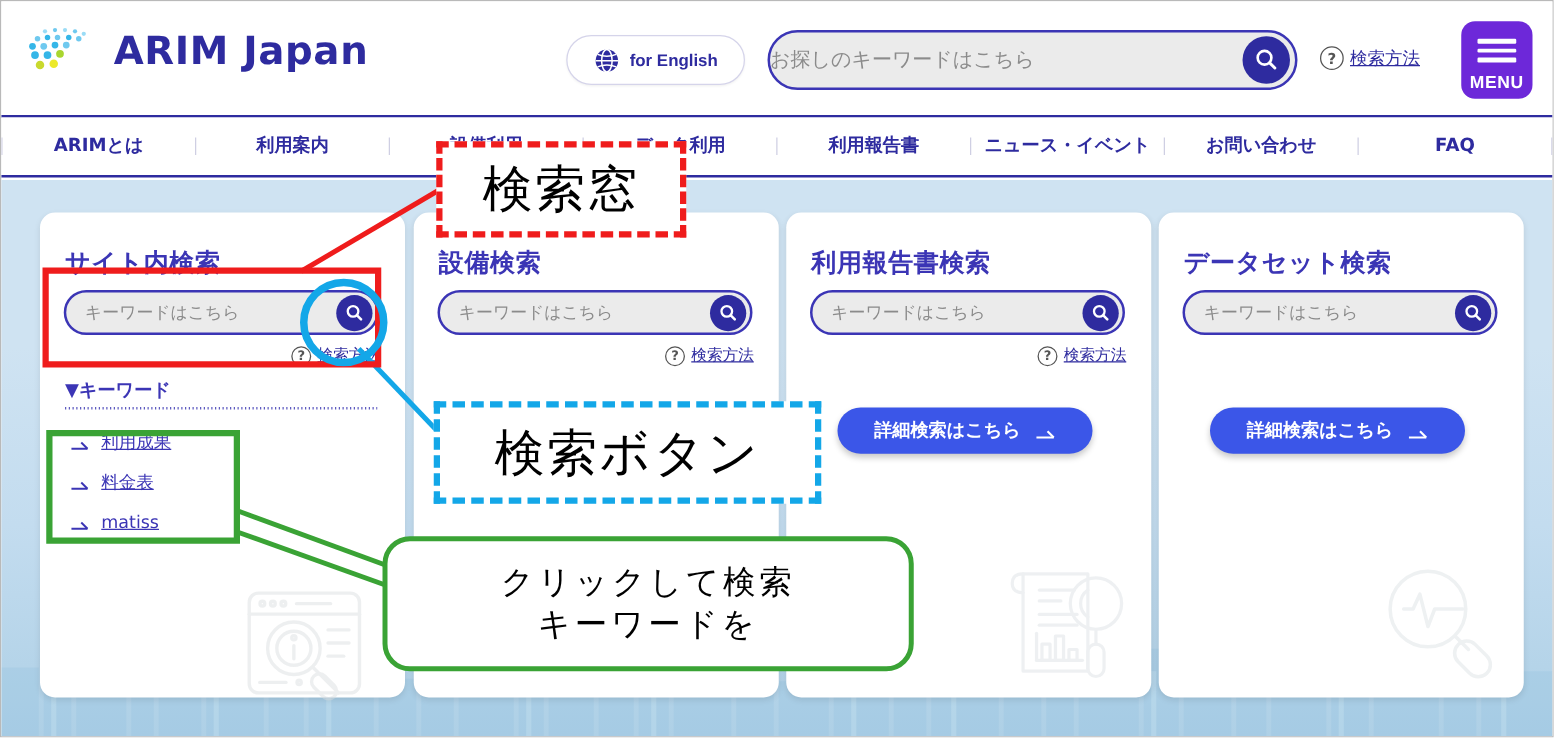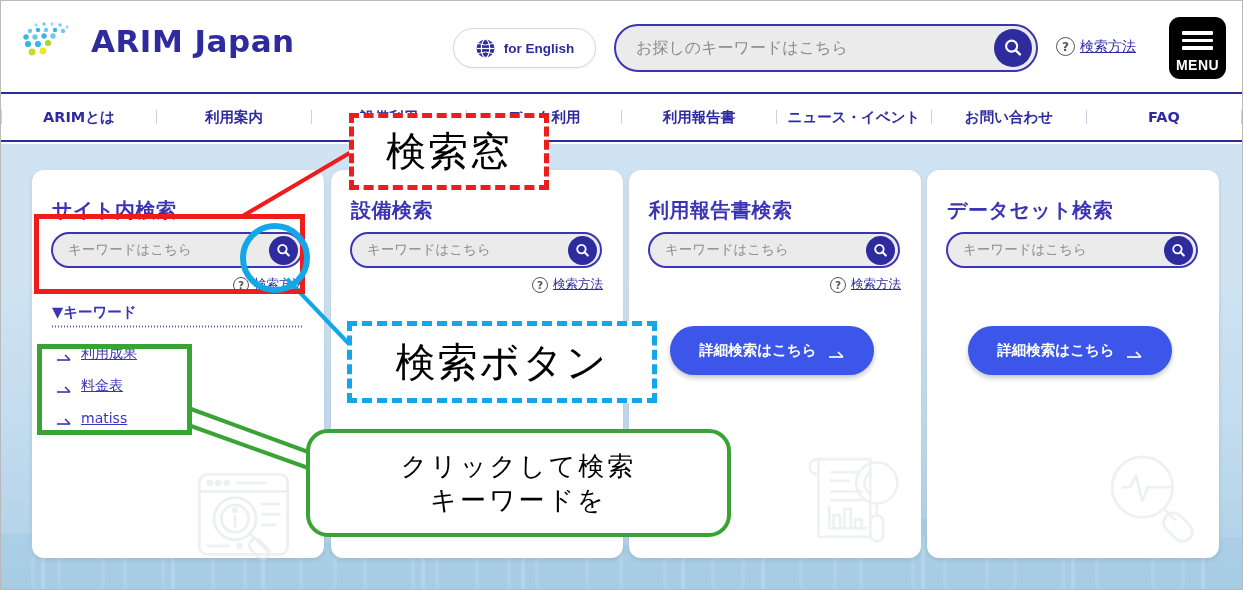--- a/index.html
+++ b/index.html
@@ -47,21 +47,21 @@
   .globe-icon { width: 21px; height: 21px; display:block; }
 
   .hdr-search {
     position: absolute; left: 613px; top: 23px;
     width: 424px; height: 48px;
     border: 2px solid #3b35b5; border-radius: 24px;
     background: #ebebeb;
     display: flex; align-items: center;
   }
   .hdr-search .ph {
-    flex: 1; padding-left: 20px;
+    flex: 1; 
     font-size: 16px; color: #8b8b8b;
     font-family: "DejaVu Sans", sans-serif;
     white-space: nowrap; overflow: hidden;
   }
   .search-circle {
     width: 38px; height: 38px; border-radius: 50%;
     background: #2e2b9f;
     display: flex; align-items: center; justify-content: center;
     margin-right: 4px; flex: 0 0 auto;
   }
@@ -79,21 +79,21 @@
     font-family: "DejaVu Sans", sans-serif;
   }
   .help-link .txt {
     font-size: 14px; color: #2e2b9f;
     text-decoration: underline;
     font-family: "DejaVu Sans", sans-serif;
   }
   .menu-btn {
     position: absolute; left: 1168px; top: 16px;
     width: 57px; height: 62px; border-radius: 11px;
-    background: #000000;
+    background: #6d28d9;
     display: flex; flex-direction: column;
     align-items: center; justify-content: center; gap: 4px;
     padding-top: 8px;
   }
   .menu-bars { display: flex; flex-direction: column; gap: 4px; }
   .menu-bars i { display: block; width: 31px; height: 3.5px; background: #fff; border-radius: 1px; }
   .menu-btn .mlabel {
     color: #fff; font-size: 14px; font-weight: bold;
     letter-spacing: .5px; margin-top: 3px;
     font-family: "Liberation Sans", sans-serif;
@@ -189,21 +189,21 @@
     display: flex; align-items: center; gap: 9px; height: 32px;
   }
   .kw-arrow { width: 15px; height: 10px; display:block; }
   .kw-item .kwtxt {
     font-size: 14px; color: #3b35b5; text-decoration: underline;
     font-family: "DejaVu Sans", sans-serif;
   }
 
   .detail-btn {
     position: absolute; left: 41px; top: 156px;
-    width: 204px; height: 49px; border-radius: 25px;
+    width: 204px; height: 37px; border-radius: 25px;
     background: #3b56e8;
     box-shadow: 0 3px 5px rgba(0,0,0,.22);
     display: flex; align-items: center; justify-content: center; gap: 12px;
   }
   .detail-btn .dtxt {
     color: #fff; font-size: 14.5px; font-weight: bold;
     font-family: "DejaVu Sans", sans-serif;
   }
   .detail-arrow { width: 16px; height: 10px; display:block; }
 

